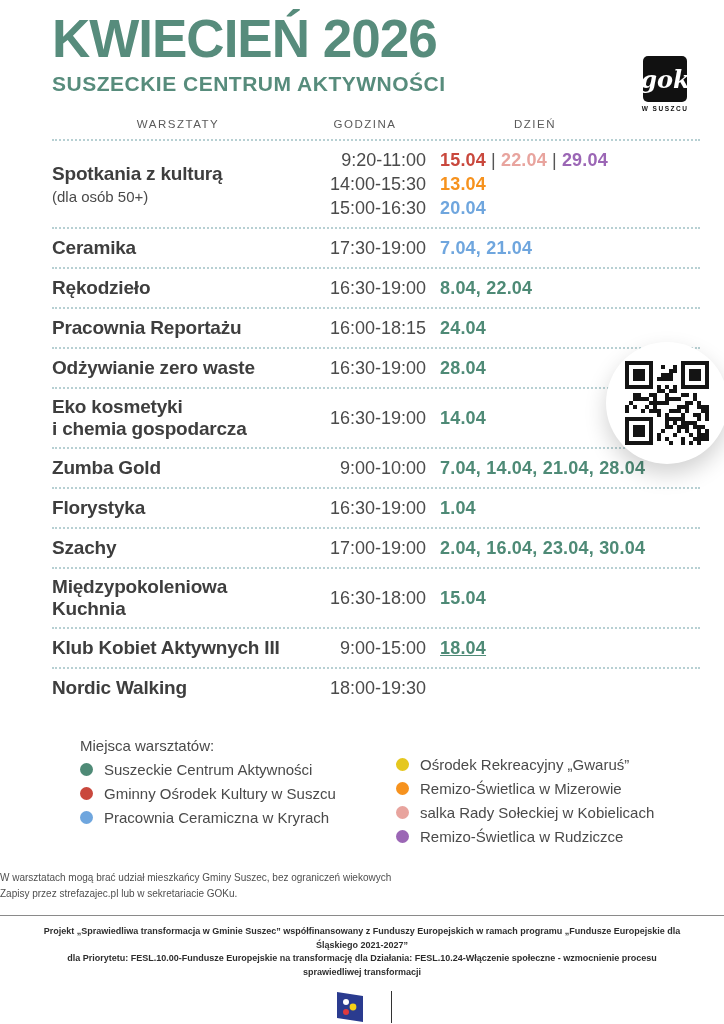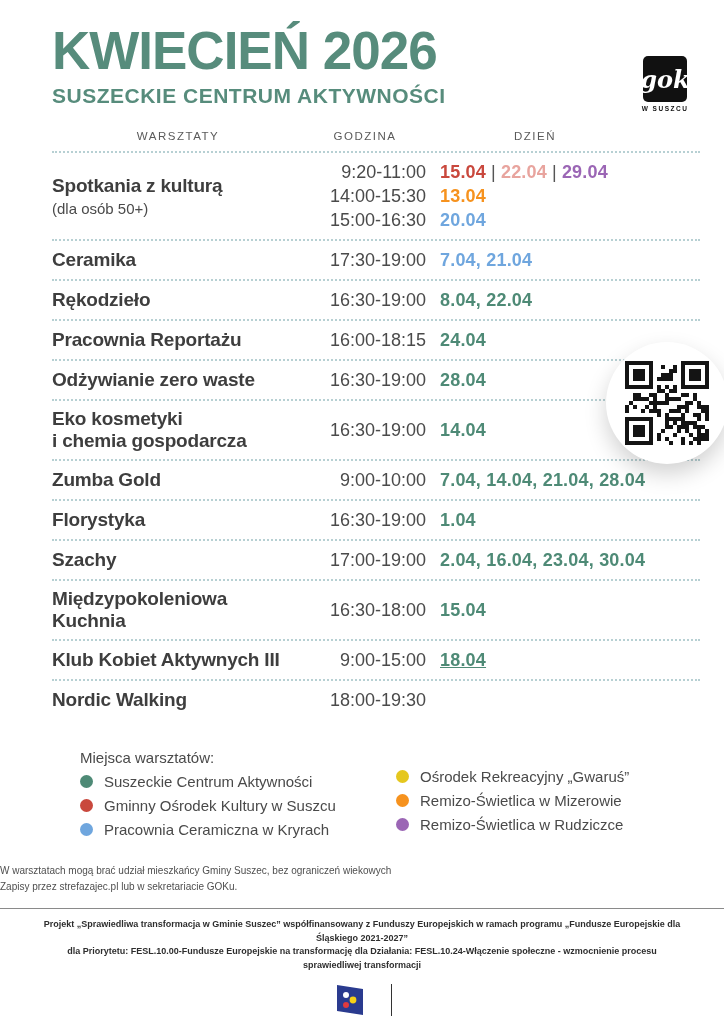--- a/index.html
+++ b/index.html
@@ -2,21 +2,21 @@
 <html><head>
 <meta charset="utf-8">
 <style>
   html,body{margin:0;padding:0;background:#e9e9e9;}
   .page{
     width:724px;height:1024px;position:relative;background:#ffffff;
     font-family:"Liberation Sans", sans-serif;overflow:hidden;box-sizing:border-box;
     margin:0 auto;
   }
   
-  .header{padding:24px 44px 0 52px;}
+  .header{padding:12px 44px 0 52px;}
   .title{font-size:53px;font-weight:800;letter-spacing:-1px;line-height:1.0;color:#578C7C;}
   .subtitle{font-size:21px;font-weight:800;letter-spacing:.5px;color:#578C7C;margin-top:7px;}
   .gok{position:absolute;top:56px;right:34px;width:50px;text-align:center;}
   .gok-box{width:44px;height:46px;background:#111;border-radius:5px;margin:0 auto;
     display:flex;align-items:center;justify-content:center;}
   .gok-txt{color:#fff;font-family:"DejaVu Serif",serif;font-style:italic;font-size:24px;font-weight:bold;}
   .gok-cap{font-size:6.5px;letter-spacing:1.5px;color:#111;margin-top:3px;font-weight:bold;}
   
   .table{padding:0 24px 0 52px;margin-top:22px;}
   .thead{display:flex;font-size:11.5px;letter-spacing:1.5px;color:#5a5a5a;padding-bottom:9px;}
@@ -455,20 +455,24 @@
     <div class="leg-right">
         <div class="leg-item">
           <span class="dot" style="background: rgb(229, 199, 30);"></span>
           <span>Ośrodek Rekreacyjny „Gwaruś”</span>
         </div>
         <div class="leg-item">
           <span class="dot" style="background: rgb(246, 146, 30);"></span>
           <span>Remizo-Świetlica w Mizerowie</span>
         </div>
         <div class="leg-item">
+          <span class="dot" style="background: rgb(232, 164, 158);"></span>
+          <span>salka Rady Sołeckiej w Kobielicach</span>
+        </div>
+        <div class="leg-item">
           <span class="dot" style="background: rgb(155, 102, 181);"></span>
           <span>Remizo-Świetlica w Rudziczce</span>
         </div>
       </div>
   </div>
 
   <div class="info">
     <div>W warsztatach mogą brać udział mieszkańcy Gminy Suszec, bez ograniczeń wiekowych</div>
     <div>Zapisy przez strefazajec.pl lub w sekretariacie GOKu.</div>
   </div>

